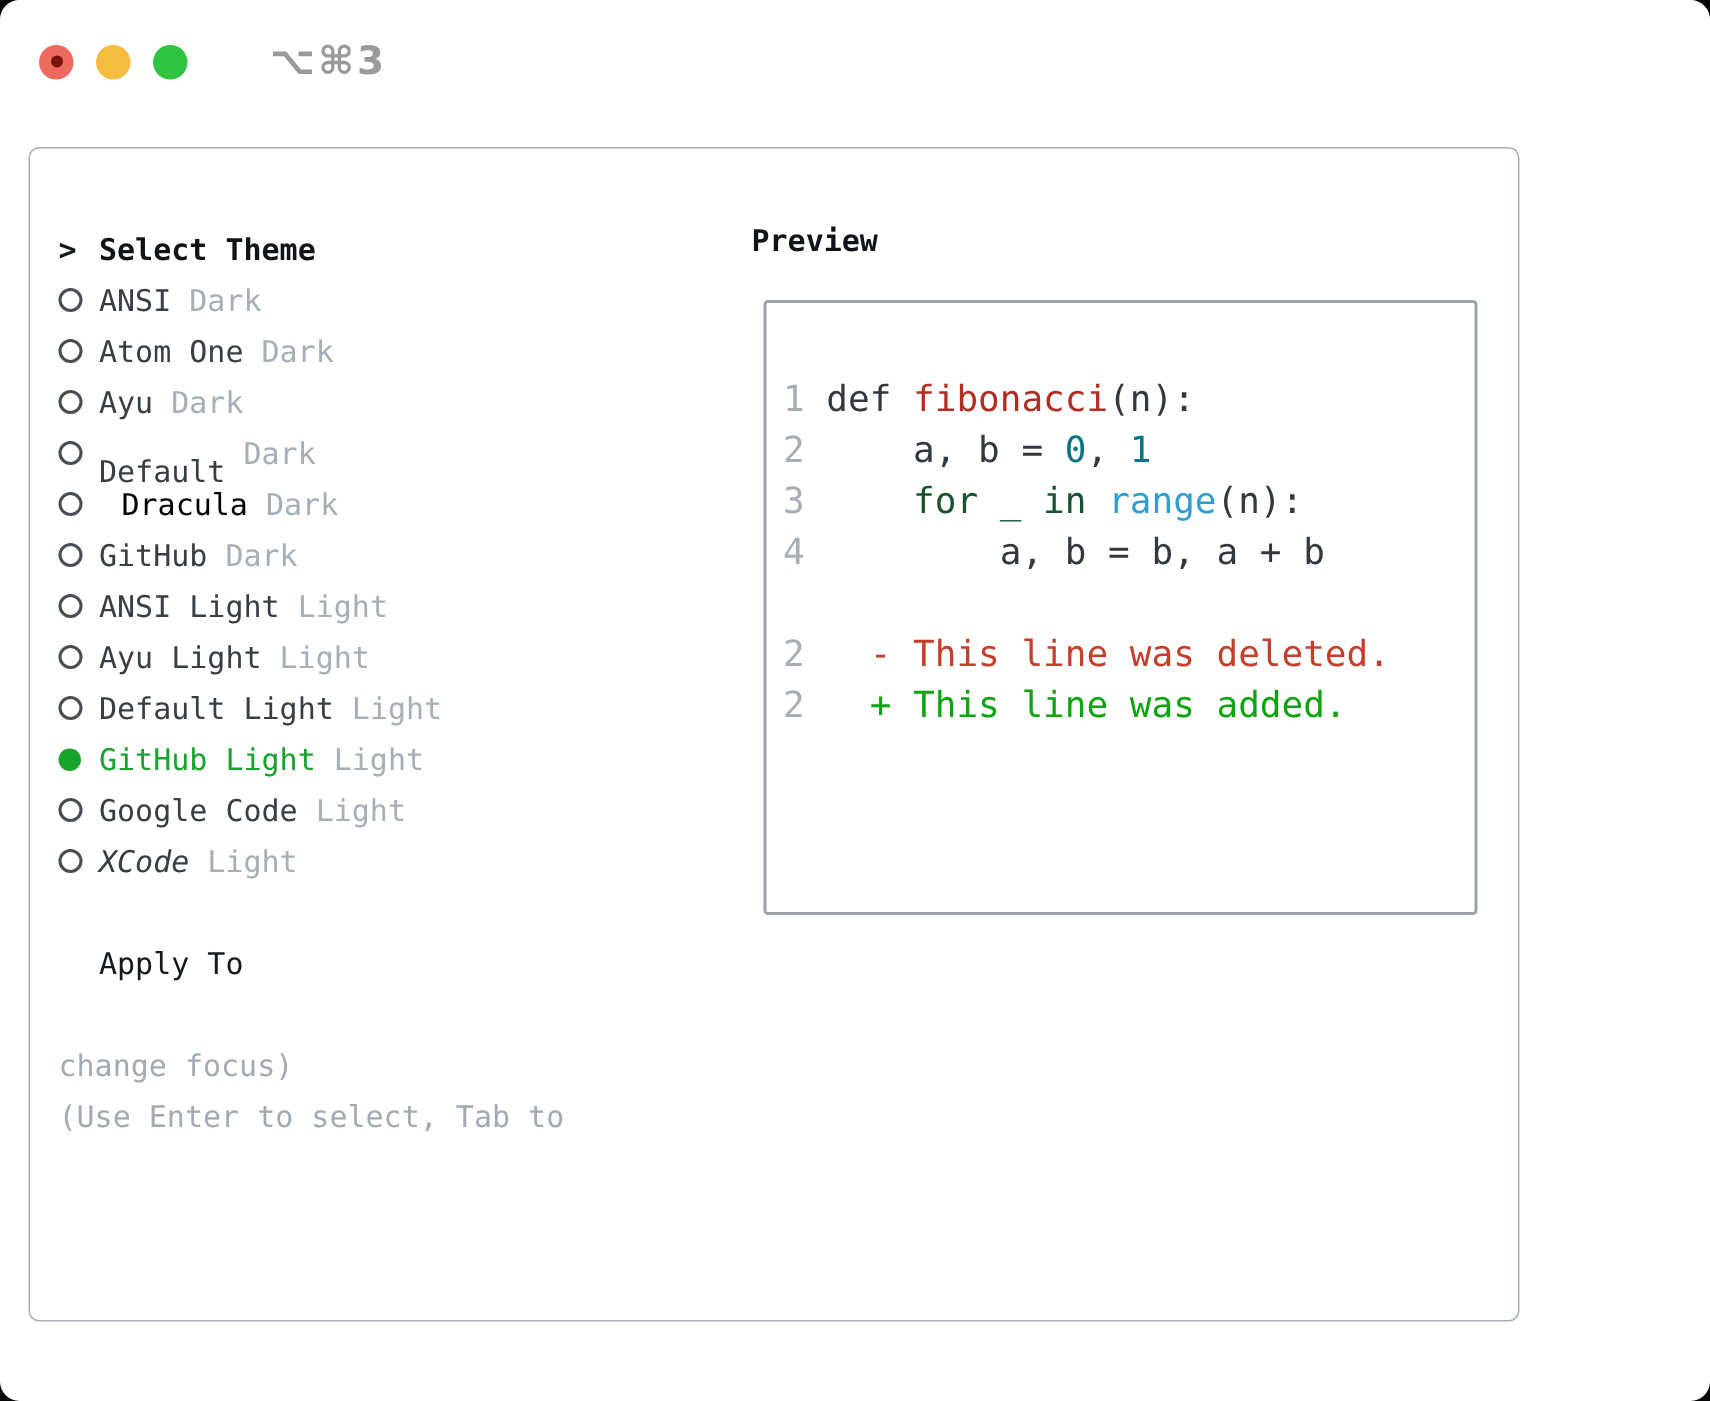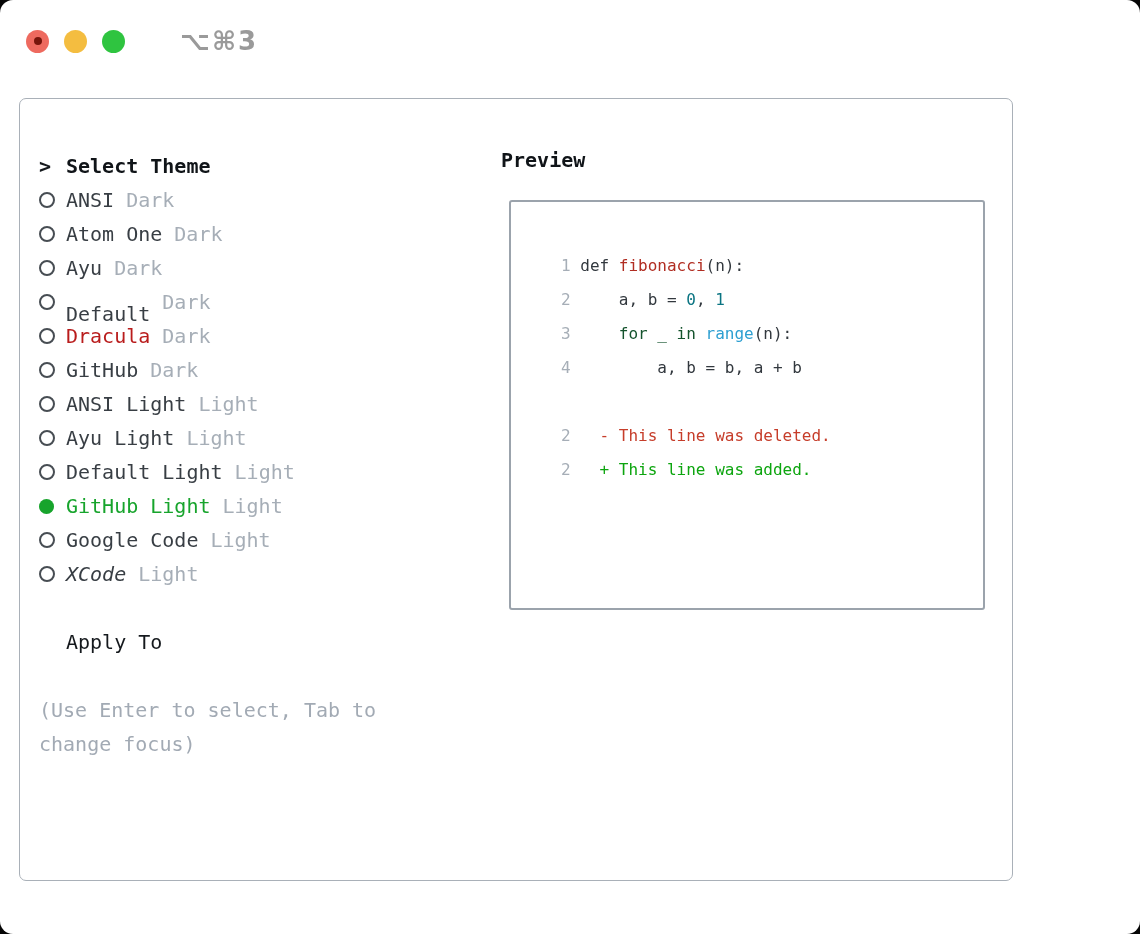--- a/index.html
+++ b/index.html
@@ -63,21 +63,21 @@
     font-size:20px;font-weight:bold;color:#101418;
   }
   .pbox{
     position:absolute;left:489px;top:101px;
     width:476px;height:410px;
     border:2px solid #9ba3ac;
     border-radius:3px;
     box-sizing:border-box;
     padding:47px 0 0 11px;
   }
-  .pline{height:34px;line-height:34px;font-size:16px;white-space:pre;margin-left:39px;}
+  .pline{height:34px;line-height:34px;font-size:24px;white-space:pre;}
   .pline span{white-space:pre;}
 </style>
 </head>
 <body>
 
 <div class="window">
 
   <div class="titlebar">
     <span class="light red">
         <span class="reddot"></span>
@@ -123,21 +123,21 @@
             <span class="marker">
               <span class="dot"></span>
             </span>
             <span class="t-name" style="color: rgb(56, 62, 68); margin-top: 23px;">Default</span>
             <span class="t-variant" style="color: rgb(166, 174, 183);">Dark</span>
           </div>
           <div class="row">
             <span class="marker">
               <span class="dot"></span>
             </span>
-            <span class="t-name" style="color: #b91c1c;">Dracula</span>
+            <span class="t-name" style="color: #000000; margin-left: 15px;">Dracula</span>
             <span class="t-variant" style="color: rgb(166, 174, 183);">Dark</span>
           </div>
           <div class="row">
             <span class="marker">
               <span class="dot"></span>
             </span>
             <span class="t-name" style="color: rgb(56, 62, 68);">GitHub</span>
             <span class="t-variant" style="color: rgb(166, 174, 183);">Dark</span>
           </div>
           <div class="row">
@@ -188,22 +188,22 @@
 
       <div class="row">
         <span class="marker"></span>
         <span class="subheading">Apply To</span>
       </div>
 
 
       <div class="row spacer"></div>
 
       <div id="help">
+          <div class="helpline" style="color: rgb(162, 170, 180);">change focus)</div>
           <div class="helpline" style="color: rgb(162, 170, 180);">(Use Enter to select, Tab to</div>
-          <div class="helpline" style="color: rgb(162, 170, 180);">change focus)</div>
         </div>
     </div>
 
     <div class="ptitle">Preview</div>
 
     <div class="pbox">
       <div id="plines">
           <div class="pline"><span style="color: rgb(166, 174, 183);">1</span><span style="color: rgb(50, 56, 62);"> def </span><span style="color: rgb(177, 45, 34);">fibonacci</span><span style="color: rgb(50, 56, 62);">(n):</span></div>
           <div class="pline"><span style="color: rgb(166, 174, 183);">2</span><span style="color: rgb(50, 56, 62);">     a, b = </span><span style="color: rgb(10, 116, 130);">0</span><span style="color: rgb(50, 56, 62);">, </span><span style="color: rgb(10, 116, 130);">1</span></div>
           <div class="pline"><span style="color: rgb(166, 174, 183);">3</span><span style="color: #14532d;">     for _ in </span><span style="color: rgb(45, 159, 209);">range</span><span style="color: rgb(50, 56, 62);">(n):</span></div>

